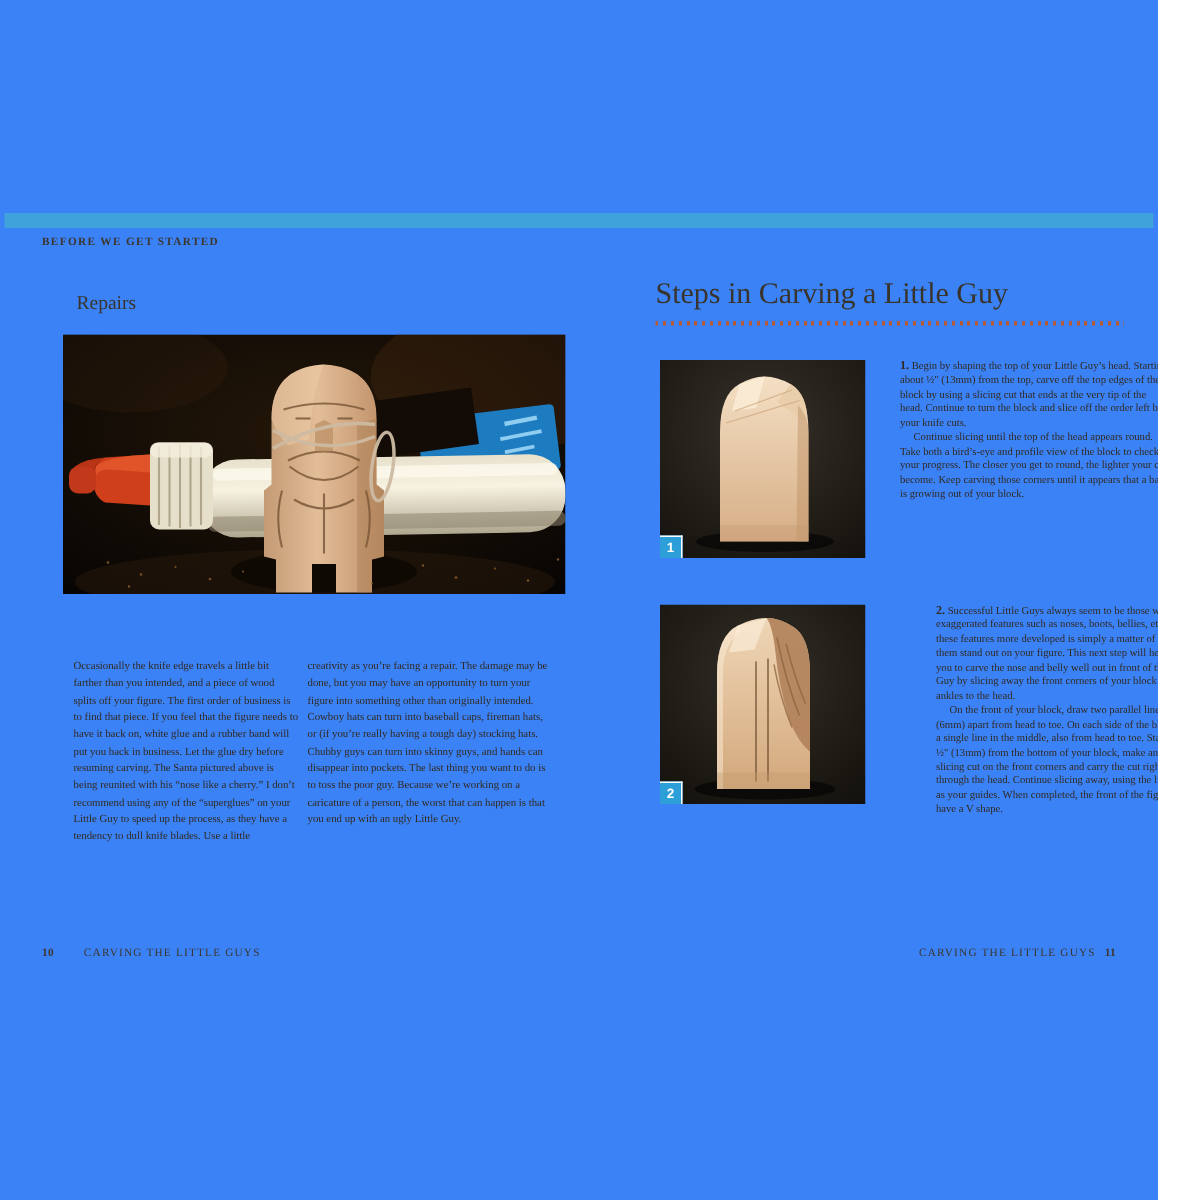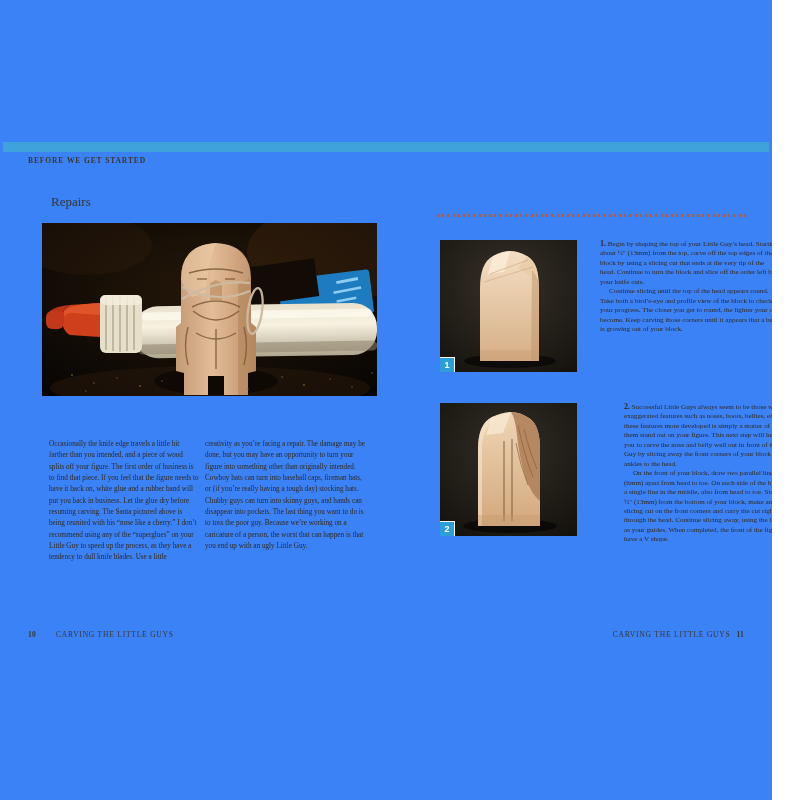--- a/index.html
+++ b/index.html
@@ -156,20 +156,21 @@
         <circle cx="44" cy="168" r="0.8"></circle>
           <circle cx="206" cy="166" r="0.7"></circle>
           <circle cx="330" cy="150" r="0.8"></circle>
       </g>
     </svg>
   </figure>
 
   <div class="body-col col1">Occasionally the knife edge travels a little bit farther than you intended, and a piece of wood splits off your figure. The first order of business is to find that piece. If you feel that the figure needs to have it back on, white glue and a rubber band will put you back in business. Let the glue dry before resuming carving. The Santa pictured above is being reunited with his “nose like a cherry.” I don’t recommend using any of the “superglues” on your Little Guy to speed up the process, as they have a tendency to dull knife blades. Use a little</div>
   <div class="body-col col2">creativity as you’re facing a repair. The damage may be done, but you may have an opportunity to turn your figure into something other than originally intended. Cowboy hats can turn into baseball caps, fireman hats, or (if you’re really having a tough day) stocking hats. Chubby guys can turn into skinny guys, and hands can disappear into pockets. The last thing you want to do is to toss the poor guy. Because we’re working on a caricature of a person, the worst that can happen is that you end up with an ugly Little Guy.</div>
 
+  <h1 class="heading-right">Steps in Carving a Little Guy</h1>
   <div class="dotted-rule"></div>
 
   <figure class="step-photo" id="photo1">
     <svg viewBox="0 0 137 132" width="137" height="132">
       <defs>
         <radialGradient id="p1bg" cx="50%" cy="35%" r="85%">
           <stop offset="0%" stop-color="#37322a"></stop>
           <stop offset="60%" stop-color="#211d17"></stop>
           <stop offset="100%" stop-color="#13100c"></stop>
         </radialGradient>

